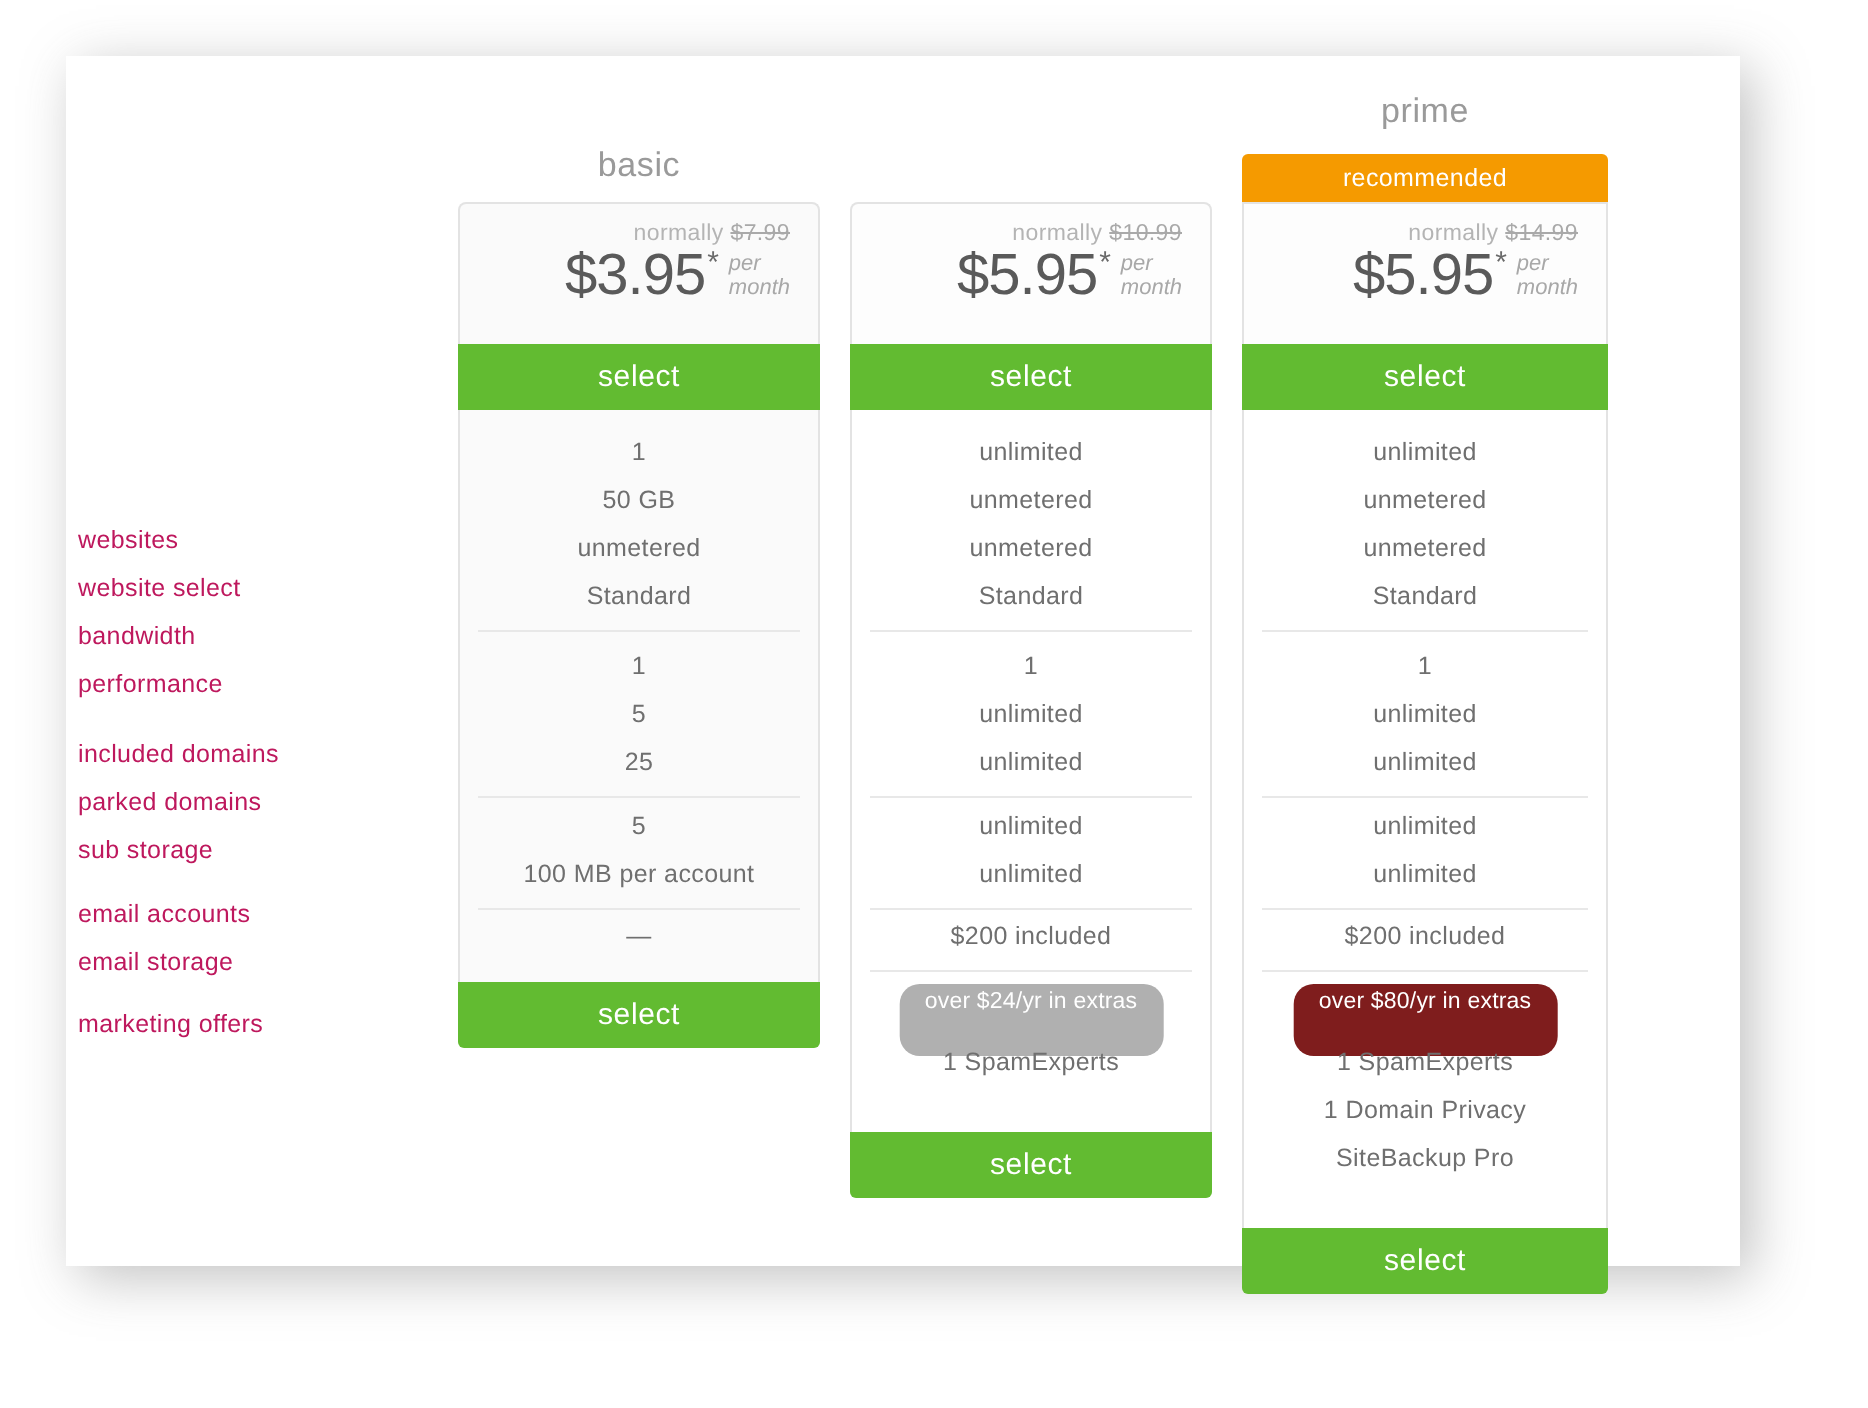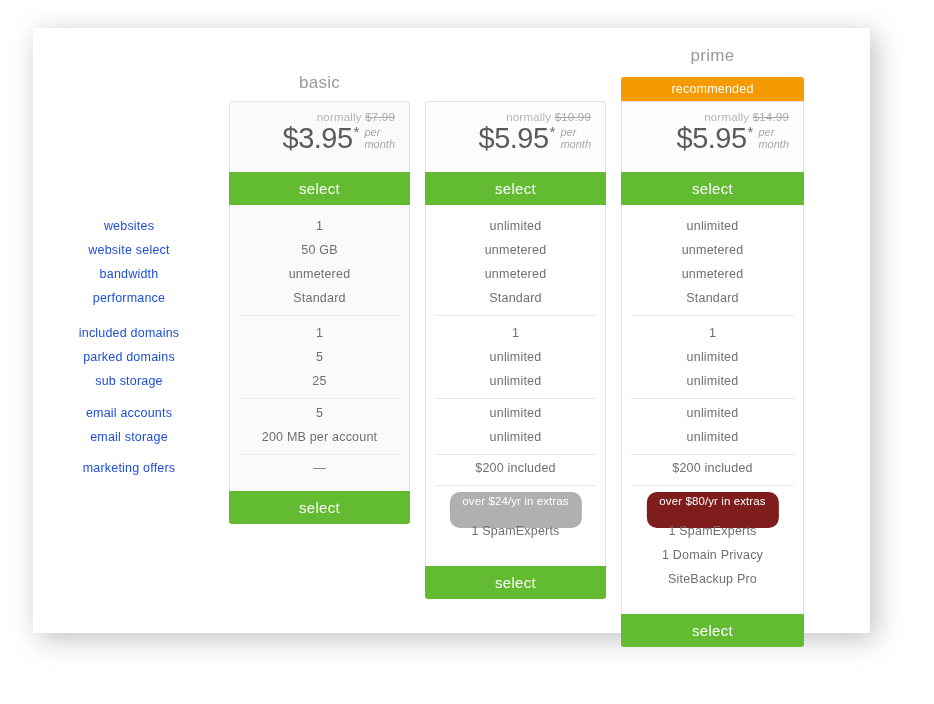--- a/index.html
+++ b/index.html
@@ -43,25 +43,26 @@
     position: absolute;
     left: 0px;
     top: 0px;
     width: 196px;
     height: 605px;
   }
   .label-row {
     position: absolute;
     right: 10px;
     width: 180px;
-    text-align: center;
+    text-align: left;
     font-size: 12.5px;
-    color: #1d4ed8;
+    color: #be185d;
     letter-spacing: 0.2px;
     white-space: nowrap;
+    margin-top: 44px;
   }
 
   
   .col {
     position: absolute;
     top: 0;
   }
   .col-basic  { left: 196px; width: 181px; }
   .col-plus   { left: 392px; width: 181px; }
   .col-prime  { left: 588px; width: 183px; }
@@ -266,21 +267,21 @@
         <div class="feat-row" style="top:14px">1</div>
         <div class="feat-row" style="top:38px">50 GB</div>
         <div class="feat-row" style="top:62px">unmetered</div>
         <div class="feat-row" style="top:86px">Standard</div>
         <div class="divider" style="top:110px"></div>
         <div class="feat-row" style="top:121px">1</div>
         <div class="feat-row" style="top:145px">5</div>
         <div class="feat-row" style="top:169px">25</div>
         <div class="divider" style="top:193px"></div>
         <div class="feat-row" style="top:201px">5</div>
-        <div class="feat-row" style="top:225px">200 MB per account</div>
+        <div class="feat-row" style="top:225px">100 MB per account</div>
         <div class="divider" style="top:249px"></div>
         <div class="feat-row" style="top:256px">—</div>
       </div>
 
       <div class="select-bar bottom" style="top:463px">select</div>
     </div>
 
     <div class="col col-plus">
       <div class="plan-title plus-title">plus</div>
 

